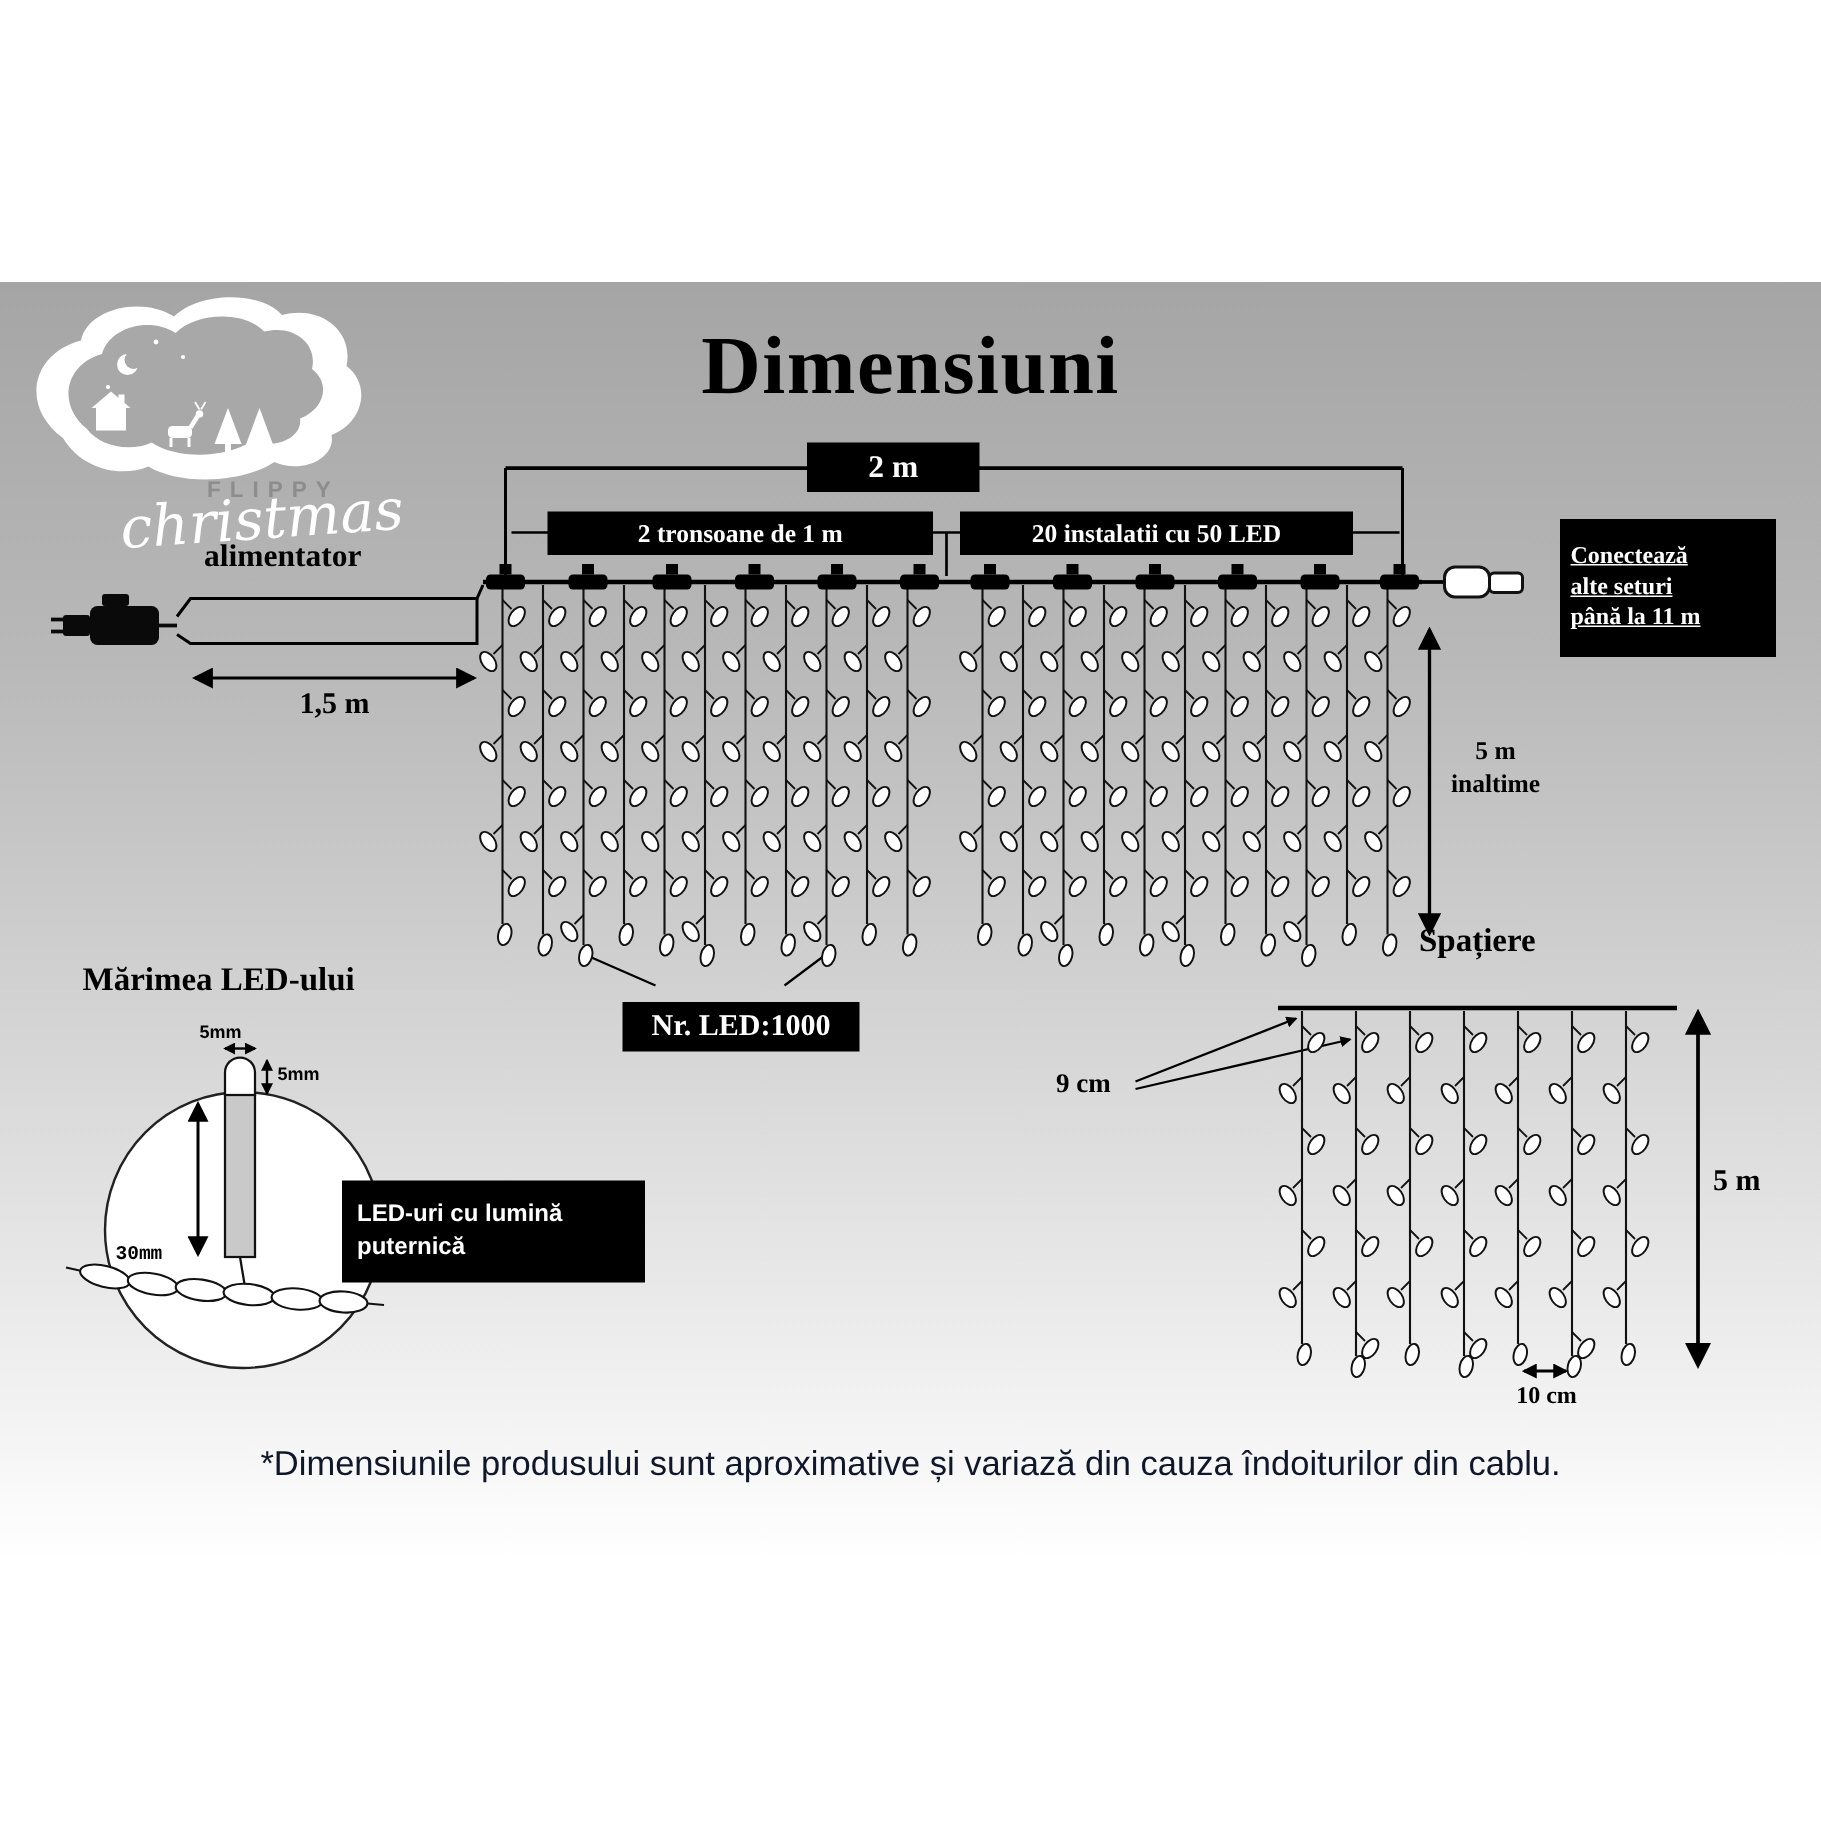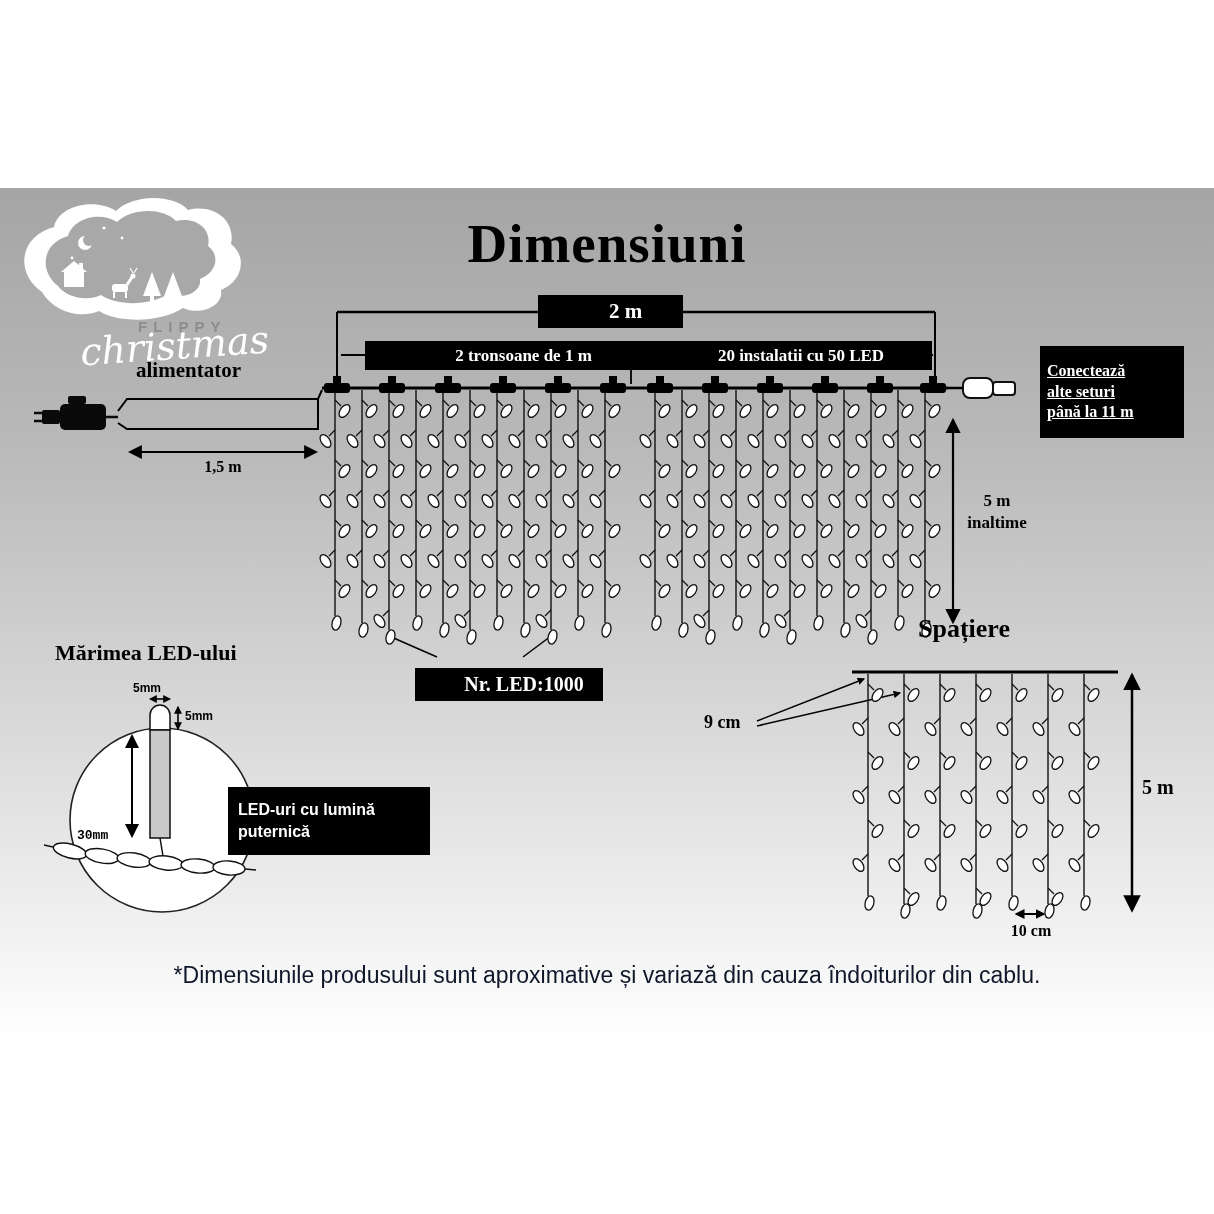--- a/index.html
+++ b/index.html
@@ -6,36 +6,36 @@
   body{width:1214px;height:1214px;background:#fff;font-family:"Liberation Serif",serif;}
   .canvas{position:relative;width:1214px;height:1214px;overflow:hidden;background:#fff;}
   .bg{position:absolute;left:0;top:188px;width:1214px;height:852px;
       background:linear-gradient(180deg,#a5a5a5 0%,#b9b9b9 30%,#d8d8d8 62%,#f2f2f2 88%,#ffffff 100%);}
   svg.art{position:absolute;left:0;top:0;z-index:1;}
   .label{position:absolute;z-index:2;color:#000;}
   .serif-b{font-family:"Liberation Serif",serif;font-weight:700;}
   .sans-b{font-family:"Liberation Sans",sans-serif;font-weight:700;}
   .pre{white-space:pre-line;}
   .box{position:absolute;z-index:2;background:#000;color:#fff;font-family:"Liberation Serif",serif;
-       font-weight:700;display:flex;align-items:center;justify-content:center;text-align:left;padding-left:30px;}
+       font-weight:700;display:flex;align-items:center;justify-content:center;text-align:left;}
   .box.left{justify-content:flex-start;text-align:left;}
   .title{top:212px;left:0;width:100%;text-align:center;font-size:55px;letter-spacing:1px;}
   .logo-flippy{left:138px;top:318px;font-family:"Liberation Sans",sans-serif;font-size:15px;
        letter-spacing:6px;color:#8d8d8d;font-weight:600;}
   .logo-script{left:80px;top:324px;font-family:"DejaVu Serif",serif;font-style:italic;font-size:38px;
        color:#ffffff;transform:rotate(-4deg);}
   .box-2m{left:538px;top:295px;width:115px;height:33px;font-size:21px;}
   .box-tron{left:365px;top:341px;width:257px;height:29px;font-size:17px;}
   .box-inst{left:640px;top:341px;width:262px;height:29px;font-size:17px;}
   .lbl-alim{left:136px;top:358px;font-size:21px;}
-  .lbl-15{left:128px;top:458px;width:190px;text-align:center;font-size:16px;}
+  .lbl-15{left:128px;top:458px;width:190px;text-align:center;font-size:20px;}
   .box-conn{left:1040px;top:346px;width:130px;height:80px;font-size:16px;padding:6px 7px;line-height:1.3;text-decoration:underline;}
   .lbl-5mh{left:960px;top:490px;width:74px;text-align:center;font-size:17px;line-height:1.3;}
   .box-nrled{left:415px;top:668px;width:158px;height:33px;font-size:20px;}
-  .h-spat{left:918px;top:614px;font-size:26px;}
+  .h-spat{left:946px;top:614px;font-size:22px;}
   .lbl-9cm{left:704px;top:712px;font-size:18px;}
   .lbl-5mr{left:1142px;top:776px;font-size:20px;}
   .lbl-10cm{left:1000px;top:922px;width:62px;text-align:center;font-size:16px;}
   .h-marime{left:55px;top:640px;font-size:22px;font-weight:600;font-family:"Liberation Serif",serif;}
   .lbl-5mm-top{left:133px;top:681px;font-size:12px;}
   .lbl-5mm-side{left:185px;top:709px;font-size:12px;}
   .lbl-30mm{left:77px;top:828px;font-size:13px;font-family:Liberation Mono, monospace;}
   .box-lednote{left:228px;top:787px;width:182px;height:56px;font-family:"Liberation Sans",sans-serif;
        font-weight:700;font-size:16px;padding:6px 10px;line-height:1.35;}
   .disclaimer{top:962px;left:0;width:100%;text-align:center;font-family:"Liberation Sans",sans-serif;

